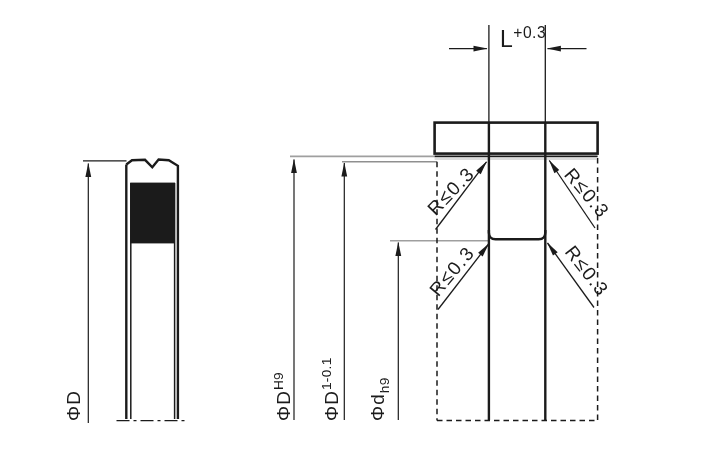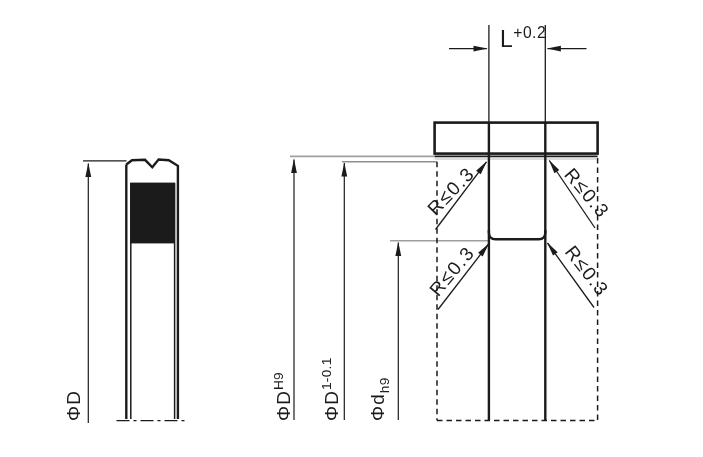--- a/index.html
+++ b/index.html
@@ -88,21 +88,21 @@
 
   <div class="lbl rot dim" style="left:320px;top:421px">
     <span>ΦD</span><sup>1-0.1</sup>
   </div>
 
   <div class="lbl rot dim" style="left:368px;top:421px">
     <span>Φd</span><sub>h9</sub>
   </div>
 
   <div class="lbl llabel" style="left:500px;top:25px">
-    <span>L</span><sup>+0.2</sup>
+    <span>L</span><sup>+0.3</sup>
   </div>
 
   <div class="lbl rnote" style="left:451px;top:191px;--a:-46deg">R≤0.3</div>
   <div class="lbl rnote" style="left:587px;top:193px;--a:50deg">R≤0.3</div>
   <div class="lbl rnote" style="left:452px;top:271px;--a:-50deg">R≤0.3</div>
   <div class="lbl rnote" style="left:587px;top:271px;--a:52deg">R≤0.3</div>
 
 </div>
 
 </body></html>

